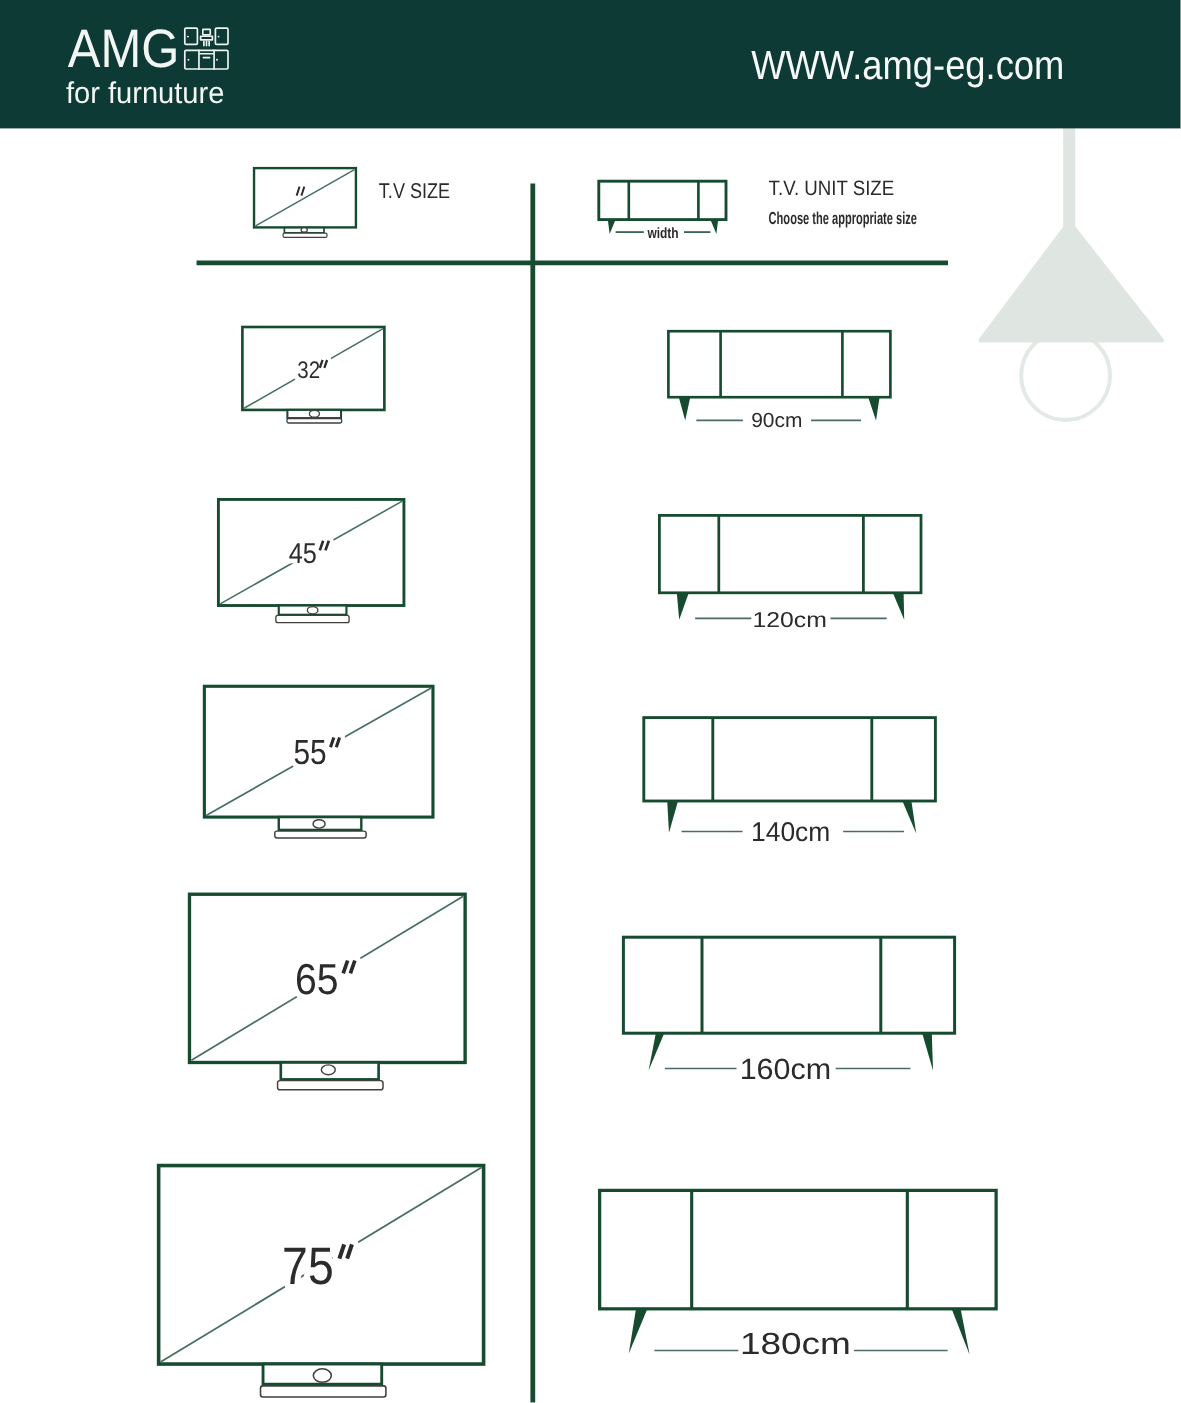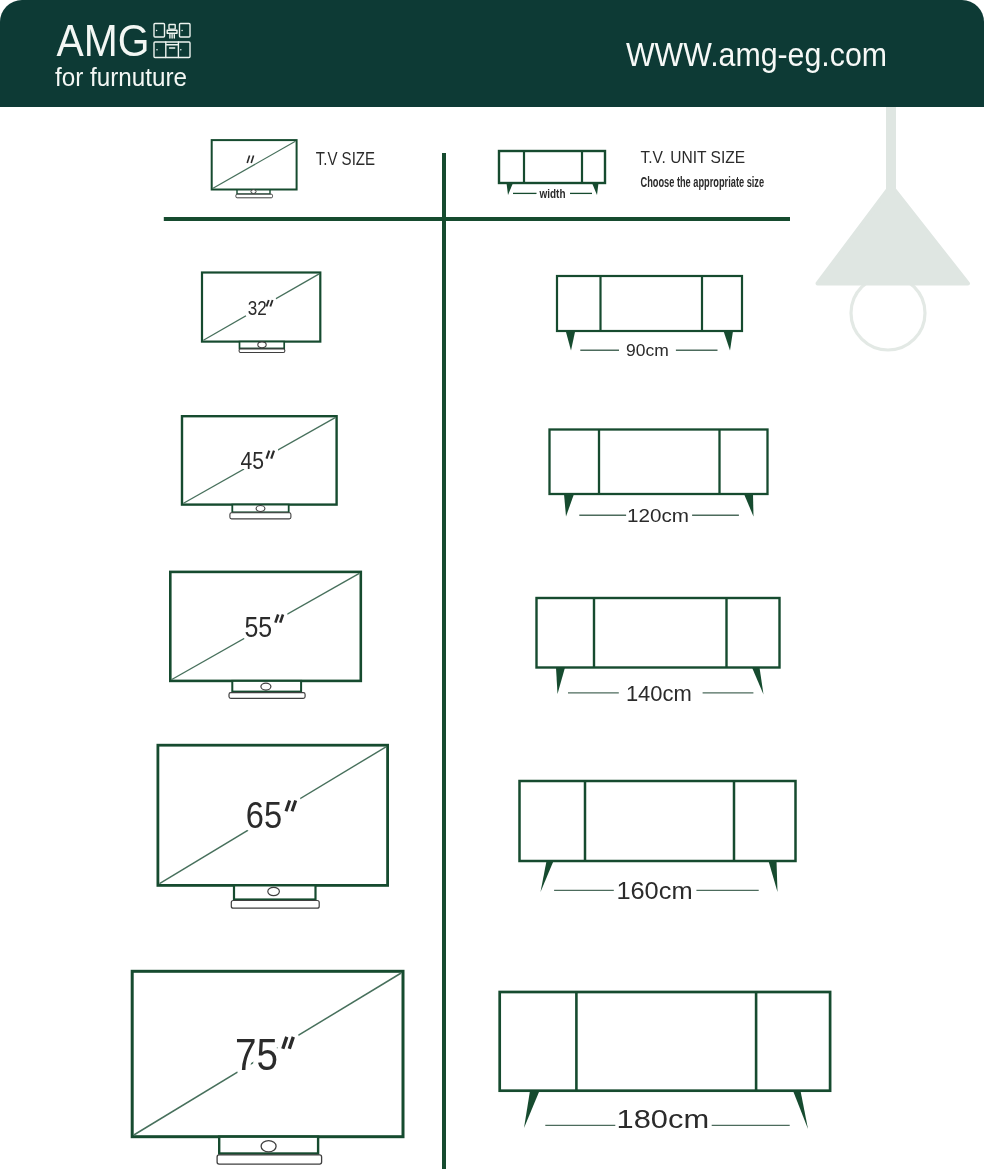--- a/index.html
+++ b/index.html
@@ -1,17 +1,17 @@
 <!DOCTYPE html>
 <html><head>
 <meta charset="utf-8">
 <style>
 html,body{margin:0;padding:0;}
 body{width:984px;height:1169px;background:#ffffff;font-family:"Liberation Sans",sans-serif;}
-.page{position:relative;width:984px;height:1169px;overflow:hidden;background:#fff;border-radius:22px;}
+.page{position:relative;width:984px;height:1169px;overflow:hidden;background:#fff;}
 </style>
 </head>
 <body>
 <div class="page">
 <svg width="984" height="1169" viewBox="0 0 984 1169">
 
 <g>
         <rect x="886" y="100" width="10" height="92" fill="#dfe6e2"></rect>
       </g>
 

